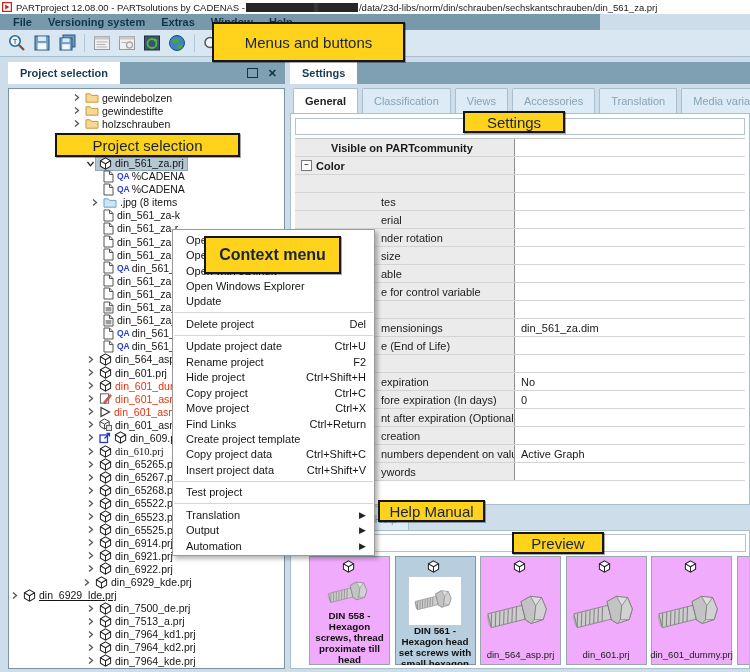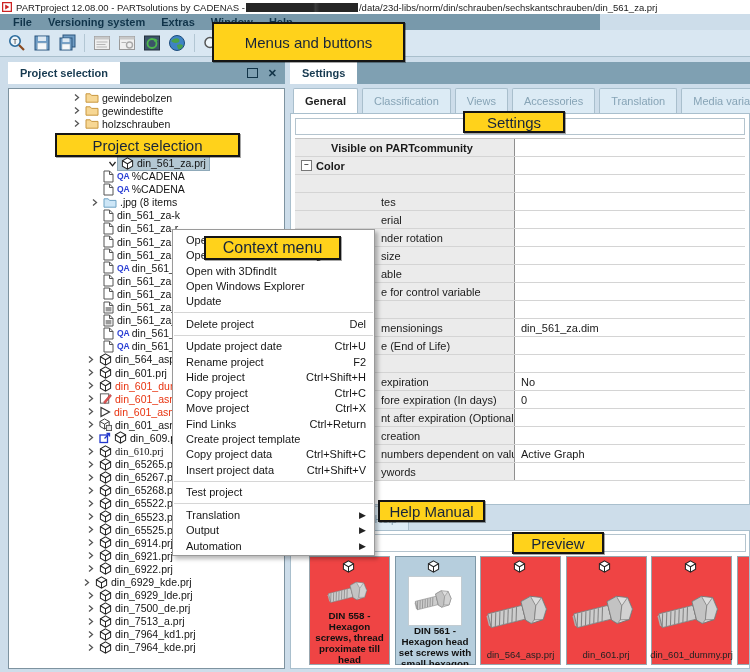--- a/index.html
+++ b/index.html
@@ -64,35 +64,35 @@
   .glabel.head{font-weight:bold;padding-left:36px;}
   .glabel.group{font-weight:bold;}
   .gvalue{flex:1;background:#fff;font-size:11px;display:flex;align-items:center;padding-left:6px;color:#1a1a1a;overflow:hidden;white-space:nowrap;}
   .expbox{width:9px;height:9px;border:1px solid #777;font-size:8px;line-height:7px;text-align:center;
           margin-right:4px;color:#444;background:#fff;flex:none;}
   
   .bp-tabs{position:absolute;top:444px;left:3px;right:0;height:24px;display:flex;gap:4px;}
   .bp-content{position:absolute;top:468px;left:0;right:0;height:139px;background:#fff;border:1px solid #a9bfcd;box-sizing:border-box;}
   .bp-strip{position:absolute;top:3px;left:3px;right:3px;height:16px;border:1px solid #b4c4ce;background:#fff;}
   .cards{position:absolute;top:23px;left:3px;right:0;bottom:3px;overflow:hidden;}
-  .card{position:absolute;top:2px;width:81px;height:109px;border:1px solid #98a6ae;background:#ef4444;
+  .card{position:absolute;top:2px;width:81px;height:109px;border:1px solid #98a6ae;background:#f0abfc;
         display:flex;flex-direction:column;align-items:center;box-sizing:border-box;}
   .card.sel{background:#b6cedd;border-color:#7d97a6;}
   .card-top{height:17px;padding-top:2px;flex:none;}
   .card-art{flex:1;display:flex;align-items:center;justify-content:center;width:100%;}
   .thumb{width:52px;height:48px;background:#fff;border:1px solid #c2ccd2;display:flex;align-items:center;justify-content:center;}
   .card-label{font-size:9.5px;line-height:1.12;padding:0 1px 3px 1px;text-align:center;color:#222;}
   .card-label.bold{font-weight:bold;font-size:9.8px;color:#111;}
   
   .ann{position:absolute;background:#ffd21b;border:2px solid #151515;color:#17243a;
        display:flex;align-items:center;justify-content:center;font-size:15px;z-index:60;
        box-shadow:1px 1px 0 rgba(0,0,0,.35);box-sizing:border-box;white-space:nowrap;}
   .ann-menus{left:212px;top:22px;width:193px;height:40px;}
   .ann-project{left:55px;top:133px;width:185px;height:24px;}
-  .ann-context{left:204px;top:236px;width:137px;height:24px;font-size:16px;}
+  .ann-context{left:204px;top:236px;width:137px;height:38px;font-size:16px;font-weight:bold;}
   .ann-settings{left:463px;top:111px;width:102px;height:22px;}
   .ann-help{left:378px;top:500px;width:107px;height:22px;}
   .ann-preview{left:512px;top:532px;width:92px;height:22px;}
 </style>
 </head>
 <body>
 
 <div class="titlebar">
   <span style="display:inline-flex;">
     <svg width="10" height="10">
@@ -251,21 +251,21 @@
           <span class="row-body">
             <span class="ticon">
               <svg width="13" height="13" viewBox="0 0 14 14">
                 <polygon points="7,1 12.5,4.1 12.5,9.9 7,13 1.5,9.9 1.5,4.1" fill="#fff" stroke="#222" stroke-width="1.1"></polygon>
                 <path d="M7,13 L7,7.2 L1.5,4.1 M7,7.2 L12.5,4.1" fill="none" stroke="#222" stroke-width="1.1"></path>
               </svg>
             </span>
             <span class="tlabel">din_558.prj</span>
           </span>
         </div>
-        <div class="trow" style="padding-left: 98px; align-items: center;">
+        <div class="trow" style="padding-left: 76px; align-items: center;">
           <span class="chev">
             <svg width="9" height="9" viewBox="0 0 9 9">
               <polyline points="1.5,3 4.5,6.8 7.5,3" fill="none" stroke="#222" stroke-width="1.3"></polyline>
             </svg>
           </span>
           <span class="row-body sel">
             <span class="ticon">
               <svg width="13" height="13" viewBox="0 0 14 14">
                 <polygon points="7,1 12.5,4.1 12.5,9.9 7,13 1.5,9.9 1.5,4.1" fill="#fff" stroke="#222" stroke-width="1.1"></polygon>
                 <path d="M7,13 L7,7.2 L1.5,4.1 M7,7.2 L12.5,4.1" fill="none" stroke="#222" stroke-width="1.1"></path>
@@ -739,21 +739,21 @@
           <span class="row-body">
             <span class="ticon">
               <svg width="13" height="13" viewBox="0 0 14 14">
                 <polygon points="7,1 12.5,4.1 12.5,9.9 7,13 1.5,9.9 1.5,4.1" fill="#fff" stroke="#222" stroke-width="1.1"></polygon>
                 <path d="M7,13 L7,7.2 L1.5,4.1 M7,7.2 L12.5,4.1" fill="none" stroke="#222" stroke-width="1.1"></path>
               </svg>
             </span>
             <span class="tlabel">din_6929_kde.prj</span>
           </span>
         </div>
-        <div class="trow" style="padding-left: 76px;">
+        <div class="trow" style=" text-decoration: underline;">
           <span class="chev">
             <svg width="9" height="9" viewBox="0 0 9 9">
               <polyline points="3,1.5 6.5,4.5 3,7.5" fill="none" stroke="#555" stroke-width="1.3"></polyline>
             </svg>
           </span>
           <span class="row-body">
             <span class="ticon">
               <svg width="13" height="13" viewBox="0 0 14 14">
                 <polygon points="7,1 12.5,4.1 12.5,9.9 7,13 1.5,9.9 1.5,4.1" fill="#fff" stroke="#222" stroke-width="1.1"></polygon>
                 <path d="M7,13 L7,7.2 L1.5,4.1 M7,7.2 L12.5,4.1" fill="none" stroke="#222" stroke-width="1.1"></path>
@@ -801,20 +801,36 @@
             </svg>
           </span>
           <span class="row-body">
             <span class="ticon">
               <svg width="13" height="13" viewBox="0 0 14 14">
                 <polygon points="7,1 12.5,4.1 12.5,9.9 7,13 1.5,9.9 1.5,4.1" fill="#fff" stroke="#222" stroke-width="1.1"></polygon>
                 <path d="M7,13 L7,7.2 L1.5,4.1 M7,7.2 L12.5,4.1" fill="none" stroke="#222" stroke-width="1.1"></path>
               </svg>
             </span>
             <span class="tlabel">din_7964_kd1.prj</span>
+          </span>
+        </div>
+        <div class="trow" style="padding-left: 76px;">
+          <span class="chev">
+            <svg width="9" height="9" viewBox="0 0 9 9">
+              <polyline points="3,1.5 6.5,4.5 3,7.5" fill="none" stroke="#555" stroke-width="1.3"></polyline>
+            </svg>
+          </span>
+          <span class="row-body">
+            <span class="ticon">
+              <svg width="13" height="13" viewBox="0 0 14 14">
+                <polygon points="7,1 12.5,4.1 12.5,9.9 7,13 1.5,9.9 1.5,4.1" fill="#fff" stroke="#222" stroke-width="1.1"></polygon>
+                <path d="M7,13 L7,7.2 L1.5,4.1 M7,7.2 L12.5,4.1" fill="none" stroke="#222" stroke-width="1.1"></path>
+              </svg>
+            </span>
+            <span class="tlabel">din_7964_kd2.prj</span>
           </span>
         </div>
         <div class="trow" style="padding-left: 76px;">
           <span class="chev">
             <svg width="9" height="9" viewBox="0 0 9 9">
               <polyline points="3,1.5 6.5,4.5 3,7.5" fill="none" stroke="#555" stroke-width="1.3"></polyline>
             </svg>
           </span>
           <span class="row-body">
             <span class="ticon">

